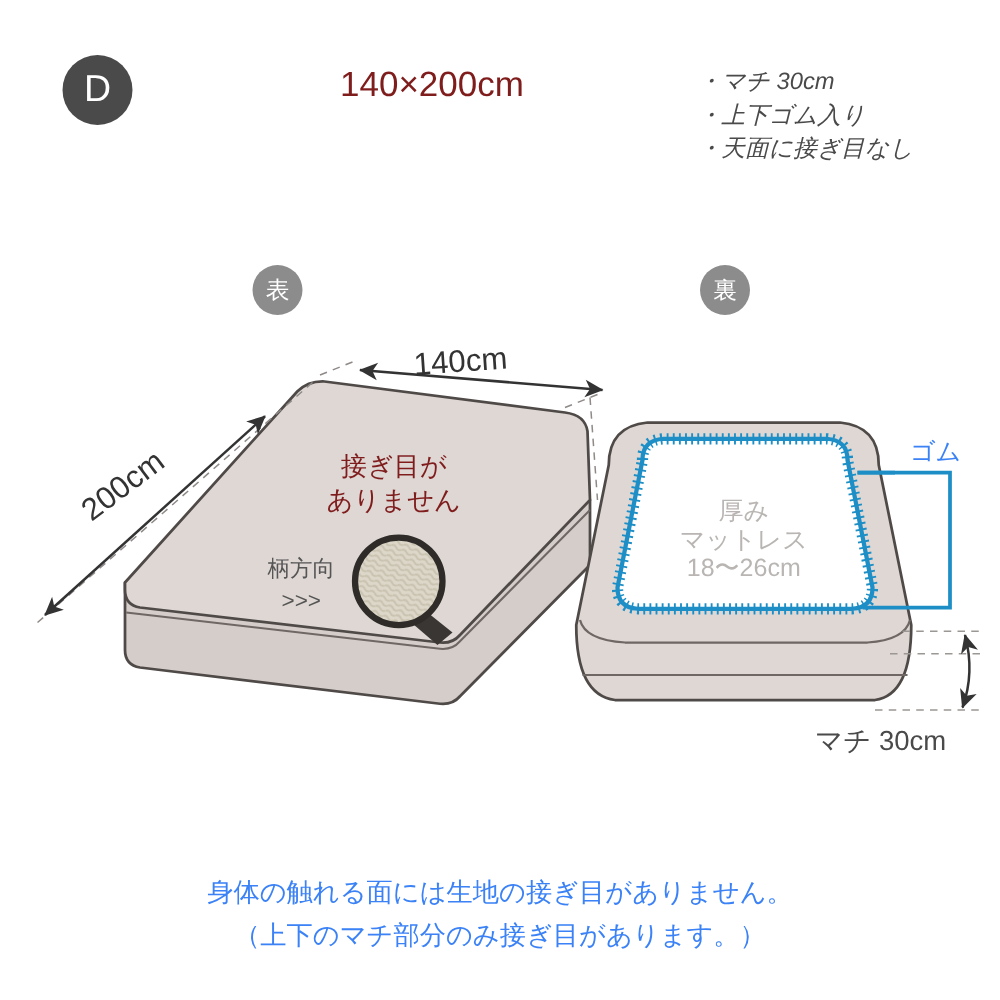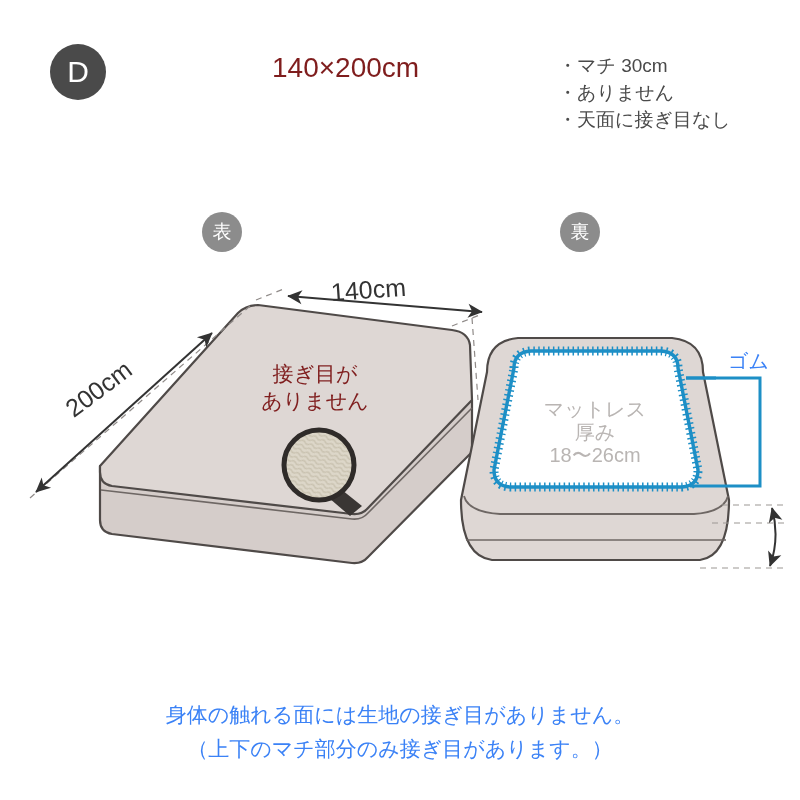--- a/index.html
+++ b/index.html
@@ -24,21 +24,21 @@
     font-size:30px;color:#4a4a4a;letter-spacing:2px;
   }
   .size-dim{
     position:absolute;left:272px;top:52px;
     font-size:28px;color:#7f1d1d;letter-spacing:0px;
   }
   .features{
     position:absolute;left:558px;top:52px;
     font-size:19px;line-height:27px;color:#4a4a4a;
   }
-  .features div{white-space:nowrap;}
+  .features div{white-space:nowrap;font-style:italic;}
 
   
   .face-badge{
     position:absolute;width:40px;height:40px;border-radius:50%;
     background:#8c8c8c;color:#fff;
     display:flex;align-items:center;justify-content:center;
     font-size:19px;
   }
   #badge-front{left:202px;top:212px;}
   #badge-back{left:560px;top:212px;}
@@ -83,21 +83,21 @@
 
 <div id="root">
 
   <div class="size-badge">
     <span>D</span>
   </div>
   <div class="size-dim">140×200cm</div>
 
   <div class="features">
     <div>・マチ 30cm</div>
-    <div>・ありません</div>
+    <div>・上下ゴム入り</div>
     <div>・天面に接ぎ目なし</div>
   </div>
 
   <div class="face-badge" id="badge-front">
     <span>表</span>
   </div>
   <div class="face-badge" id="badge-back">
     <span>裏</span>
   </div>
 
@@ -172,27 +172,32 @@
   </svg>
 
   <div class="ov" id="lbl-140">140cm</div>
   <div class="ov" id="lbl-200">200cm</div>
 
   <div class="ov" id="lbl-noseam">
     <div>接ぎ目が</div>
     <div>ありません</div>
   </div>
 
+  <div class="ov" id="lbl-pattern">
+    <div>柄方向</div>
+    <div>&gt;&gt;&gt;</div>
+  </div>
 
   <div class="ov" id="lbl-thickness">
+    <div>厚み</div>
     <div>マットレス</div>
-    <div>厚み</div>
     <div>18〜26cm</div>
   </div>
 
   <div class="ov" id="lbl-gom">ゴム</div>
+  <div class="ov" id="lbl-machi">マチ 30cm</div>
 
   <div class="footer">
     <div>身体の触れる面には生地の接ぎ目がありません。</div>
     <div>（上下のマチ部分のみ接ぎ目があります。）</div>
   </div>
 
 </div>
 
 </body></html>

